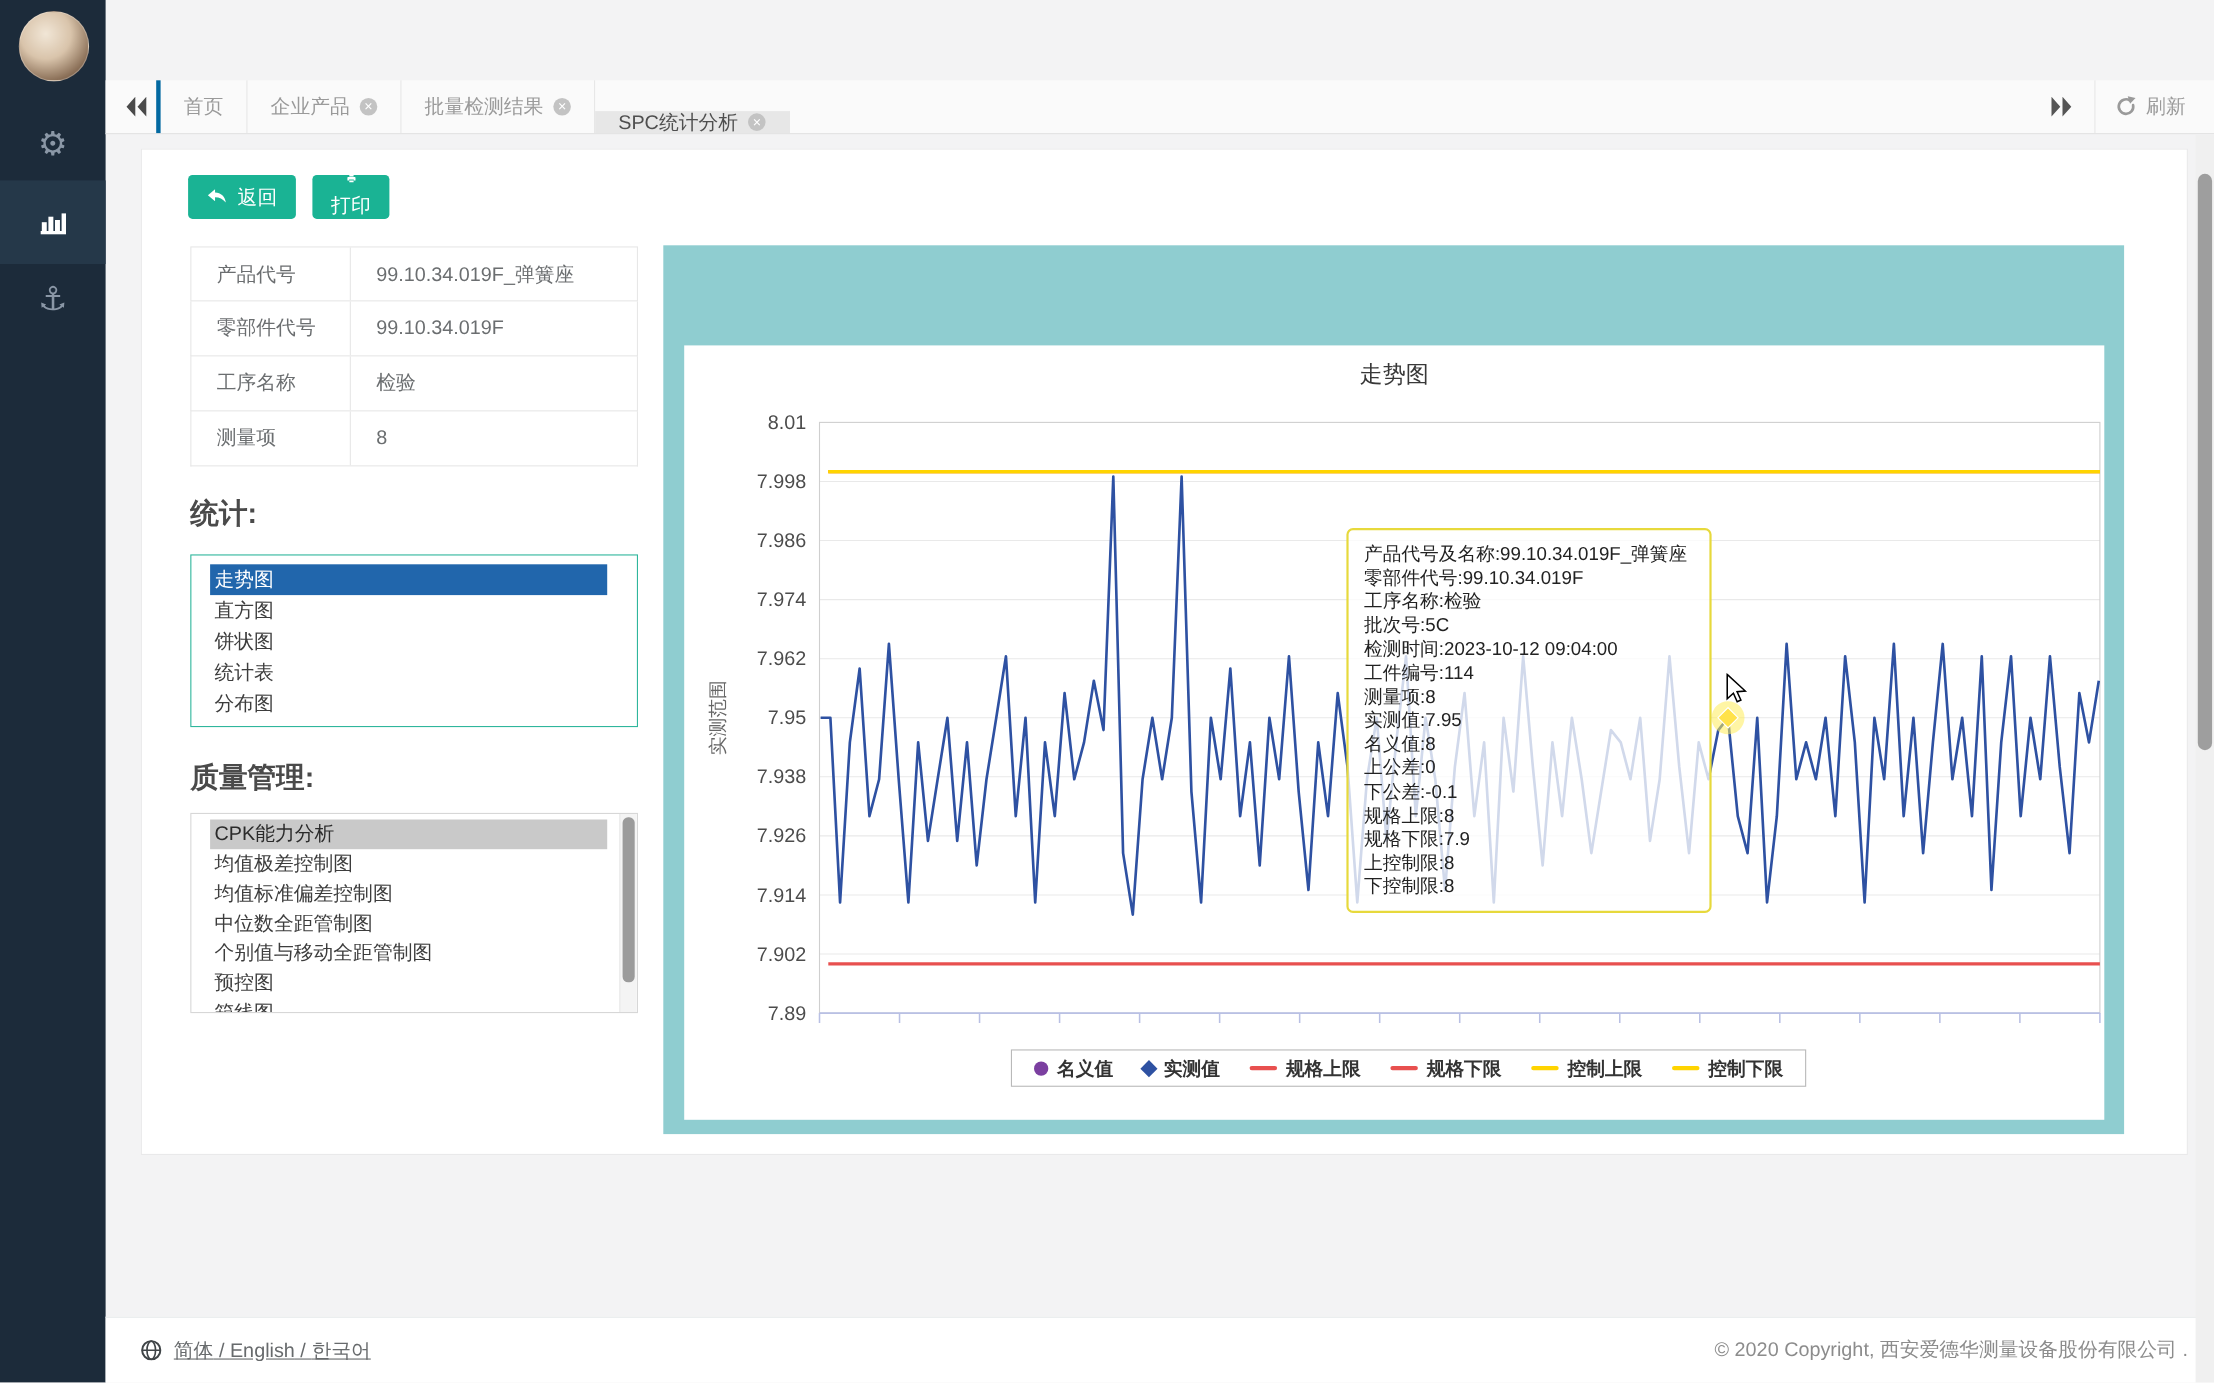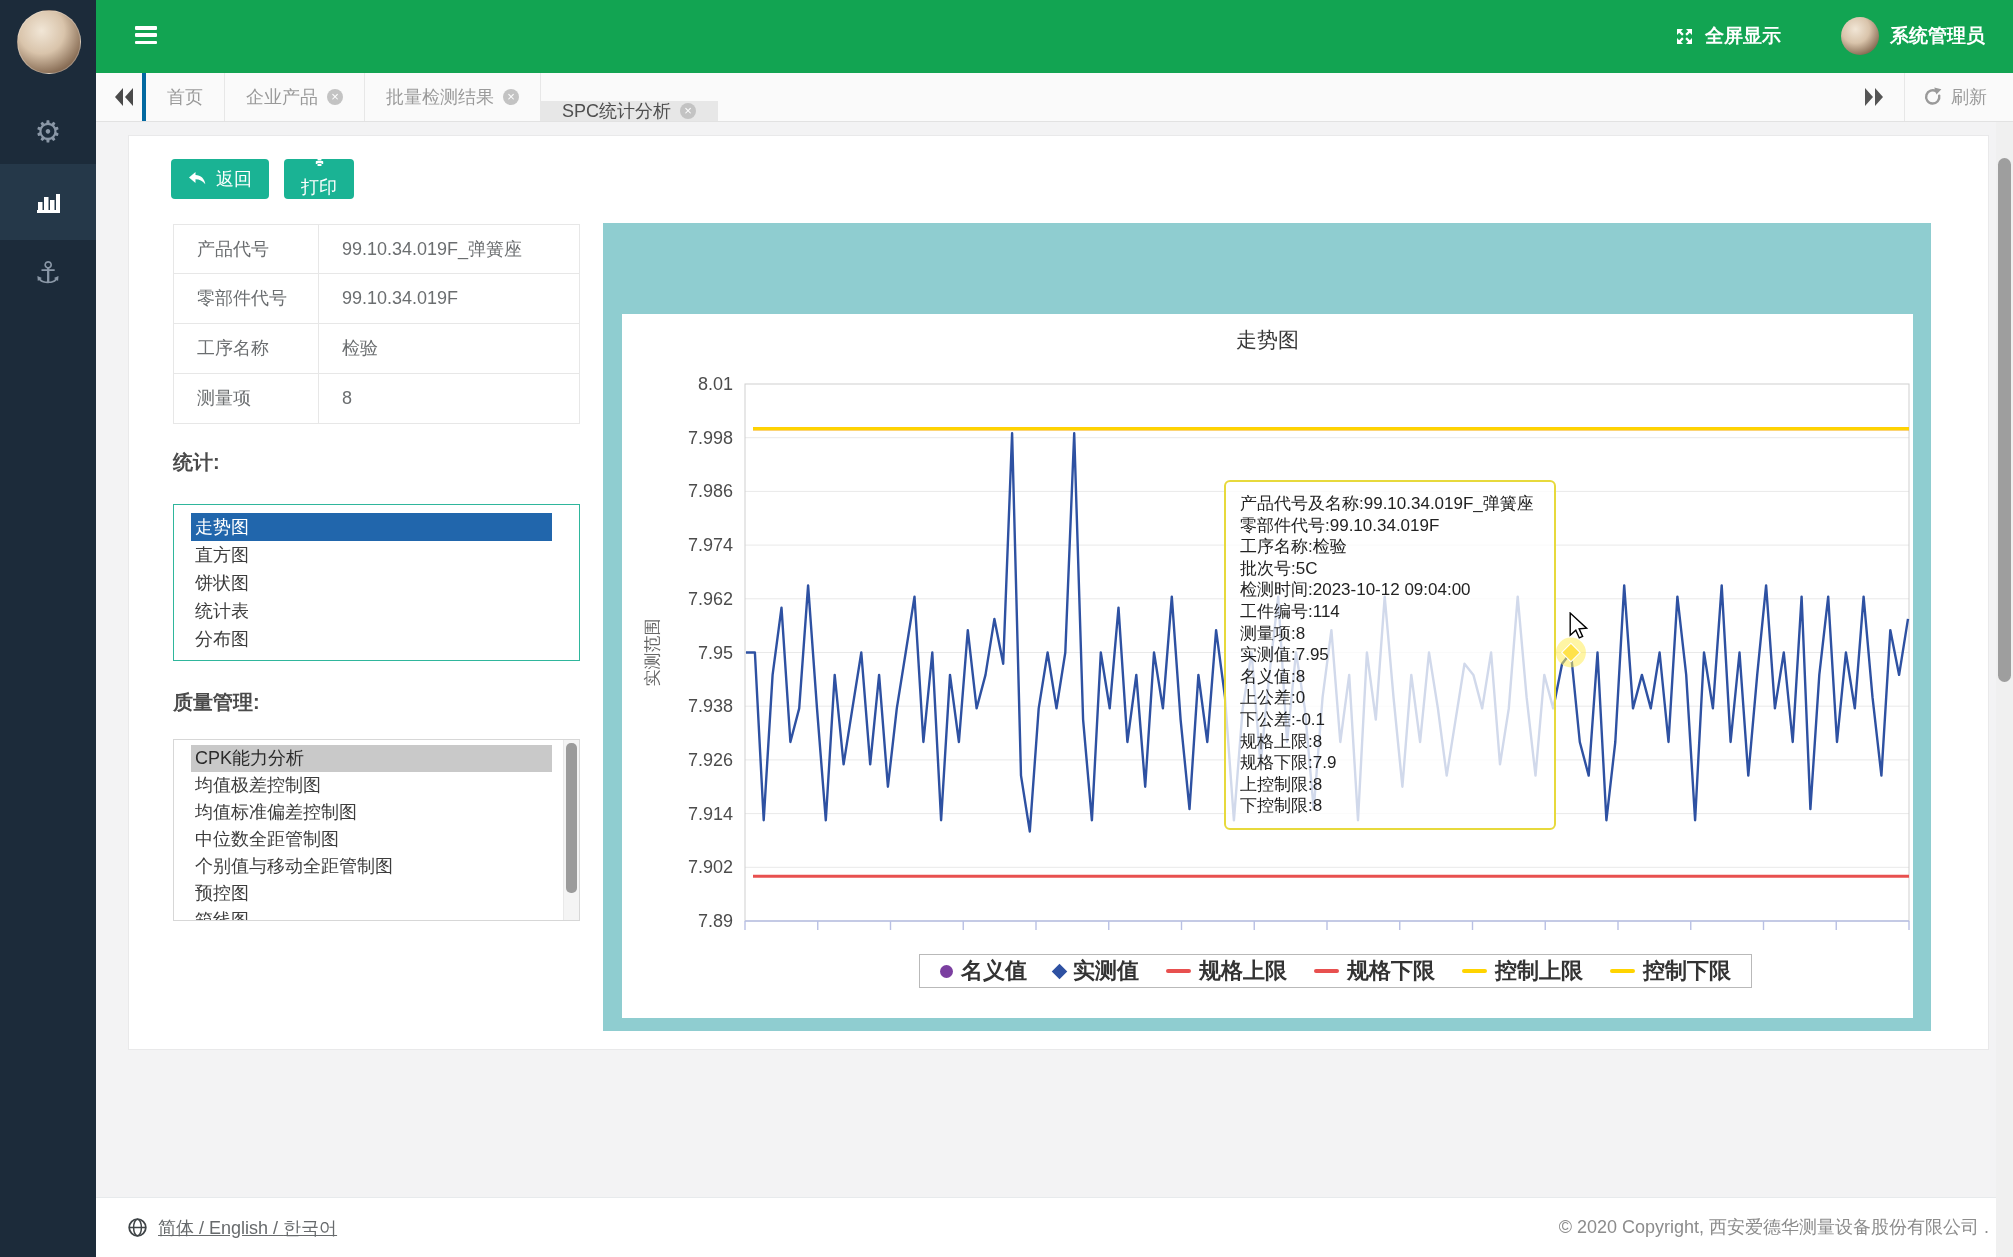--- a/index.html
+++ b/index.html
@@ -34,40 +34,40 @@
   #card{position:absolute;left:128px;top:135px;width:1861px;height:915px;background:#fff;border:1px solid #e9e9ea;box-sizing:border-box;}
   .btn{position:absolute;top:23px;height:40px;display:flex;align-items:center;gap:9px;background:var(--teal,#1ab394);
        color:#fff;border:none;border-radius:4px;font-size:18px;padding:0 17px;cursor:pointer;font-family:inherit;justify-content:flex-end;}
   #btn-back{left:42px;}
   #btn-print{left:155px;flex-direction:column;}
   #info-table{position:absolute;left:44px;top:88px;width:407px;font-size:18px;color:#6b6e70;}
   .trow{display:flex;border:1px solid #e7e7e7;border-top:none;box-sizing:border-box;height:50px;}
   .trow:first-child{border-top:1px solid #e7e7e7;}
   .tlabel{width:145px;padding-left:23px;line-height:49px;border-right:1px solid #e7e7e7;box-sizing:border-box;}
   .tvalue{flex:1;padding-left:23px;line-height:49px;white-space:nowrap;}
-  .sec-title{position:absolute;left:44px;margin:0;font-size:20px;font-weight:bold;color:#4a4a4a;}
+  .sec-title{position:absolute;left:44px;margin:0;font-size:26px;font-weight:bold;color:#4a4a4a;}
   #stats-title{top:313px;}
   #quality-title{top:553px;}
   .listbox{position:absolute;left:44px;width:407px;background:#fff;box-sizing:border-box;overflow:hidden;}
   #stats-list{top:368px;height:157px;border:1px solid #2fb69c;padding-top:8px;}
   #quality-list{top:603px;height:182px;border:1px solid #d7d7d7;padding-top:5px;}
   .opt{height:28px;line-height:28px;margin:0 27px 0 17px;padding-left:4px;font-size:18px;color:#3d3d3d;white-space:nowrap;cursor:pointer;}
   #quality-list .opt{height:27px;line-height:27px;}
   .sel-blue{background:var(--selblue,#2166ac);color:#fff !important;}
   .sel-gray{background:#c9c9c9;color:#2b2b2b !important;}
   .lb-scroll{position:absolute;right:0;top:0;bottom:0;width:15px;background:#f4f4f4;border-left:1px solid #e9e9e9;}
   .lb-thumb{position:absolute;left:2px;top:3px;width:11px;height:150px;background:#9b9b9b;border-radius:5px;}
   
   #chart-panel{position:absolute;left:474px;top:87px;width:1328px;height:808px;background:var(--panel,#8fcdd0);}
   #chart-box{position:absolute;left:19px;top:91px;width:1291px;height:704px;background:#fff;}
   #chart-title{position:absolute;left:0;top:12px;width:100%;text-align:center;font-size:21px;color:#383838;}
   #chart-svg{position:absolute;left:0;top:0;}
   #legend{position:absolute;left:297px;top:640px;height:34px;display:flex;align-items:center;gap:27px;padding:0 20px;
           border:1px solid #b9b9b9;background:#fff;box-sizing:border-box;}
-  .leg-item{display:flex;align-items:center;gap:8px;font-size:22px;font-weight:bold;color:#333;white-space:nowrap;cursor:pointer;}
+  .leg-item{display:flex;align-items:center;gap:8px;font-size:17px;font-weight:bold;color:#333;white-space:nowrap;cursor:pointer;}
   .m-circle{width:13px;height:13px;border-radius:50%;}
   .m-diamond{width:11px;height:11px;transform:rotate(45deg);}
   .m-line{width:25px;height:4px;border-radius:2px;}
   
   #tooltip{position:absolute;left:1224px;top:480px;width:332px;box-sizing:border-box;padding:11px 14px;z-index:5;
            border:2px solid #e7d93c;border-radius:6px;background:rgba(255,255,255,.78);
            font-size:17px;line-height:21.6px;color:#222;white-space:nowrap;}
   #cursor{position:absolute;left:1568px;top:612px;z-index:6;}
   
   #footer{position:absolute;left:96px;top:1197px;width:1917px;height:60px;background:#fff;border-top:1px solid #e7eaec;box-sizing:border-box;}
@@ -96,42 +96,20 @@
             <rect x="17" y="13" width="4.5" height="10"></rect>
         <rect x="23" y="7" width="4" height="16"></rect>
           </g>
       </svg>
     </div>
     <div class="side-item" style="top:241px">
       <span class="glyph">⚓</span>
     </div>
   </aside>
 
-  <header id="topbar">
-    <div id="hamburger">
-        <i></i>
-        <i></i>
-        <i></i>
-      </div>
-    <div id="fullscreen">
-      <svg width="21" height="21" viewBox="0 0 21 21">
-        <g fill="#fff">
-          <path d="M12 3h6v6l-2.2-2.2-2.9 2.9-1.6-1.6 2.9-2.9z"></path>
-          <path d="M9 18H3v-6l2.2 2.2 2.9-2.9 1.6 1.6-2.9 2.9z"></path>
-          <path d="M3 9V3h6L6.8 5.2l2.9 2.9-1.6 1.6-2.9-2.9z"></path>
-          <path d="M18 12v6h-6l2.2-2.2-2.9-2.9 1.6-1.6 2.9 2.9z"></path>
-        </g>
-      </svg>
-      <span>全屏显示</span>
-    </div>
-    <div id="user">
-      <div class="avatar"></div>
-      <span>系统管理员</span>
-    </div>
-  </header>
 
   <nav id="tabbar">
     <svg id="tab-left" width="24" height="22" viewBox="0 0 24 22">
       <path d="M11 2L3 11l8 9zM21 2l-8 9 8 9z" fill="#4a4a4a"></path>
     </svg>
     <div id="tabs">
         <div class="tab">
           <span>首页</span>
         </div>
         <div class="tab">

